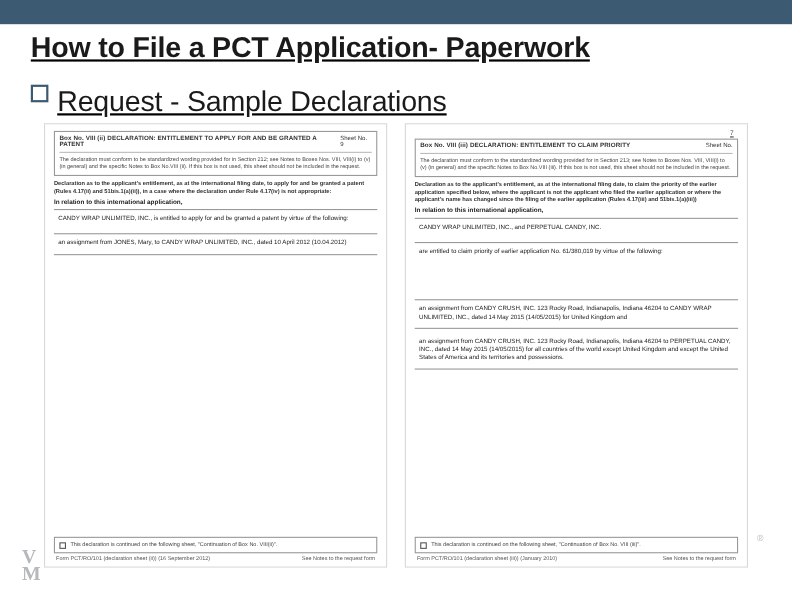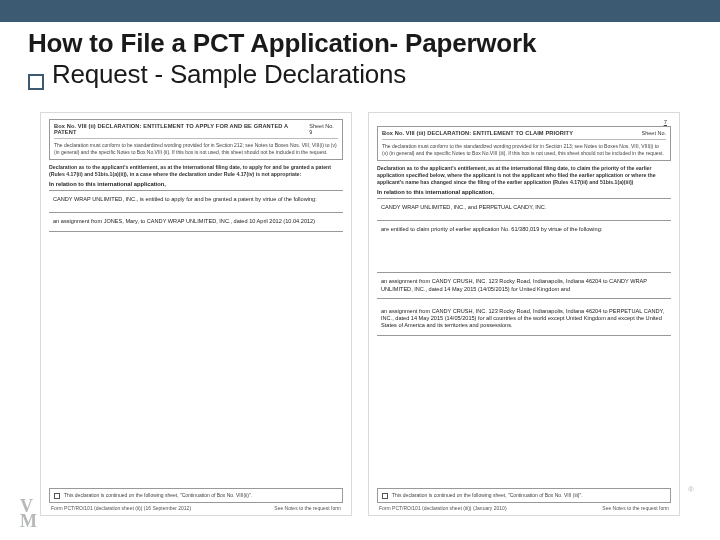--- a/index.html
+++ b/index.html
@@ -1,21 +1,21 @@
 <!DOCTYPE html>
 <html><head>
 <meta charset="utf-8">
 <style>
   * { box-sizing: border-box; margin: 0; padding: 0; }
   html, body { width: 720px; height: 540px; font-family: Arial, Helvetica, sans-serif; background: #fff; overflow: hidden; }
-  .slide { width: 720px; height: 540px; position: relative; background: #fff; }
+  .slide { width: 720px; height: 540px; position: relative; background: #fff; text-decoration: underline; }
   .topbar { height: 22px; background: #3c5a72; }
   .title-block { padding: 6px 24px 0 28px; }
   .title-line1 { font-size: 26px; font-weight: bold; color: #1a1a1a; letter-spacing: -0.2px; }
-  .title-line2 { display: flex; align-items: flex-end; margin-top: 0; }
+  .title-line2 { display: flex; align-items: flex-start; margin-top: 18px; }
   .bullet { width: 16px; height: 16px; border: 2px solid #3c5a72; margin-right: 8px; display: inline-block; }
   .subtitle-text { font-size: 26px; color: #1a1a1a; letter-spacing: -0.2px; }
   .docs-area { position: absolute; top: 112px; left: 40px; right: 40px; bottom: 24px; display: flex; gap: 16px; }
   .doc { flex: 1; position: relative; border: 1px solid #d9d9d9; background: #fff; padding: 6px 8px 0 8px; display: flex; flex-direction: column; }
   .doc-box { border: 1px solid #999; padding: 3px 4px; margin-bottom: 4px; }
   .doc-header-row { display: flex; justify-content: space-between; border-bottom: 1px solid #bbb; padding-bottom: 3px; margin-bottom: 3px; }
   .doc-header-left { font-size: 5.7px; color: #333; font-weight: bold; letter-spacing: .1px; }
   .doc-header-right { font-size: 5.5px; color: #333; }
   .tiny { font-size: 5px; color: #444; line-height: 1.35; }
   .tinyb { font-size: 5.2px; color: #333; line-height: 1.35; font-weight: bold; }

